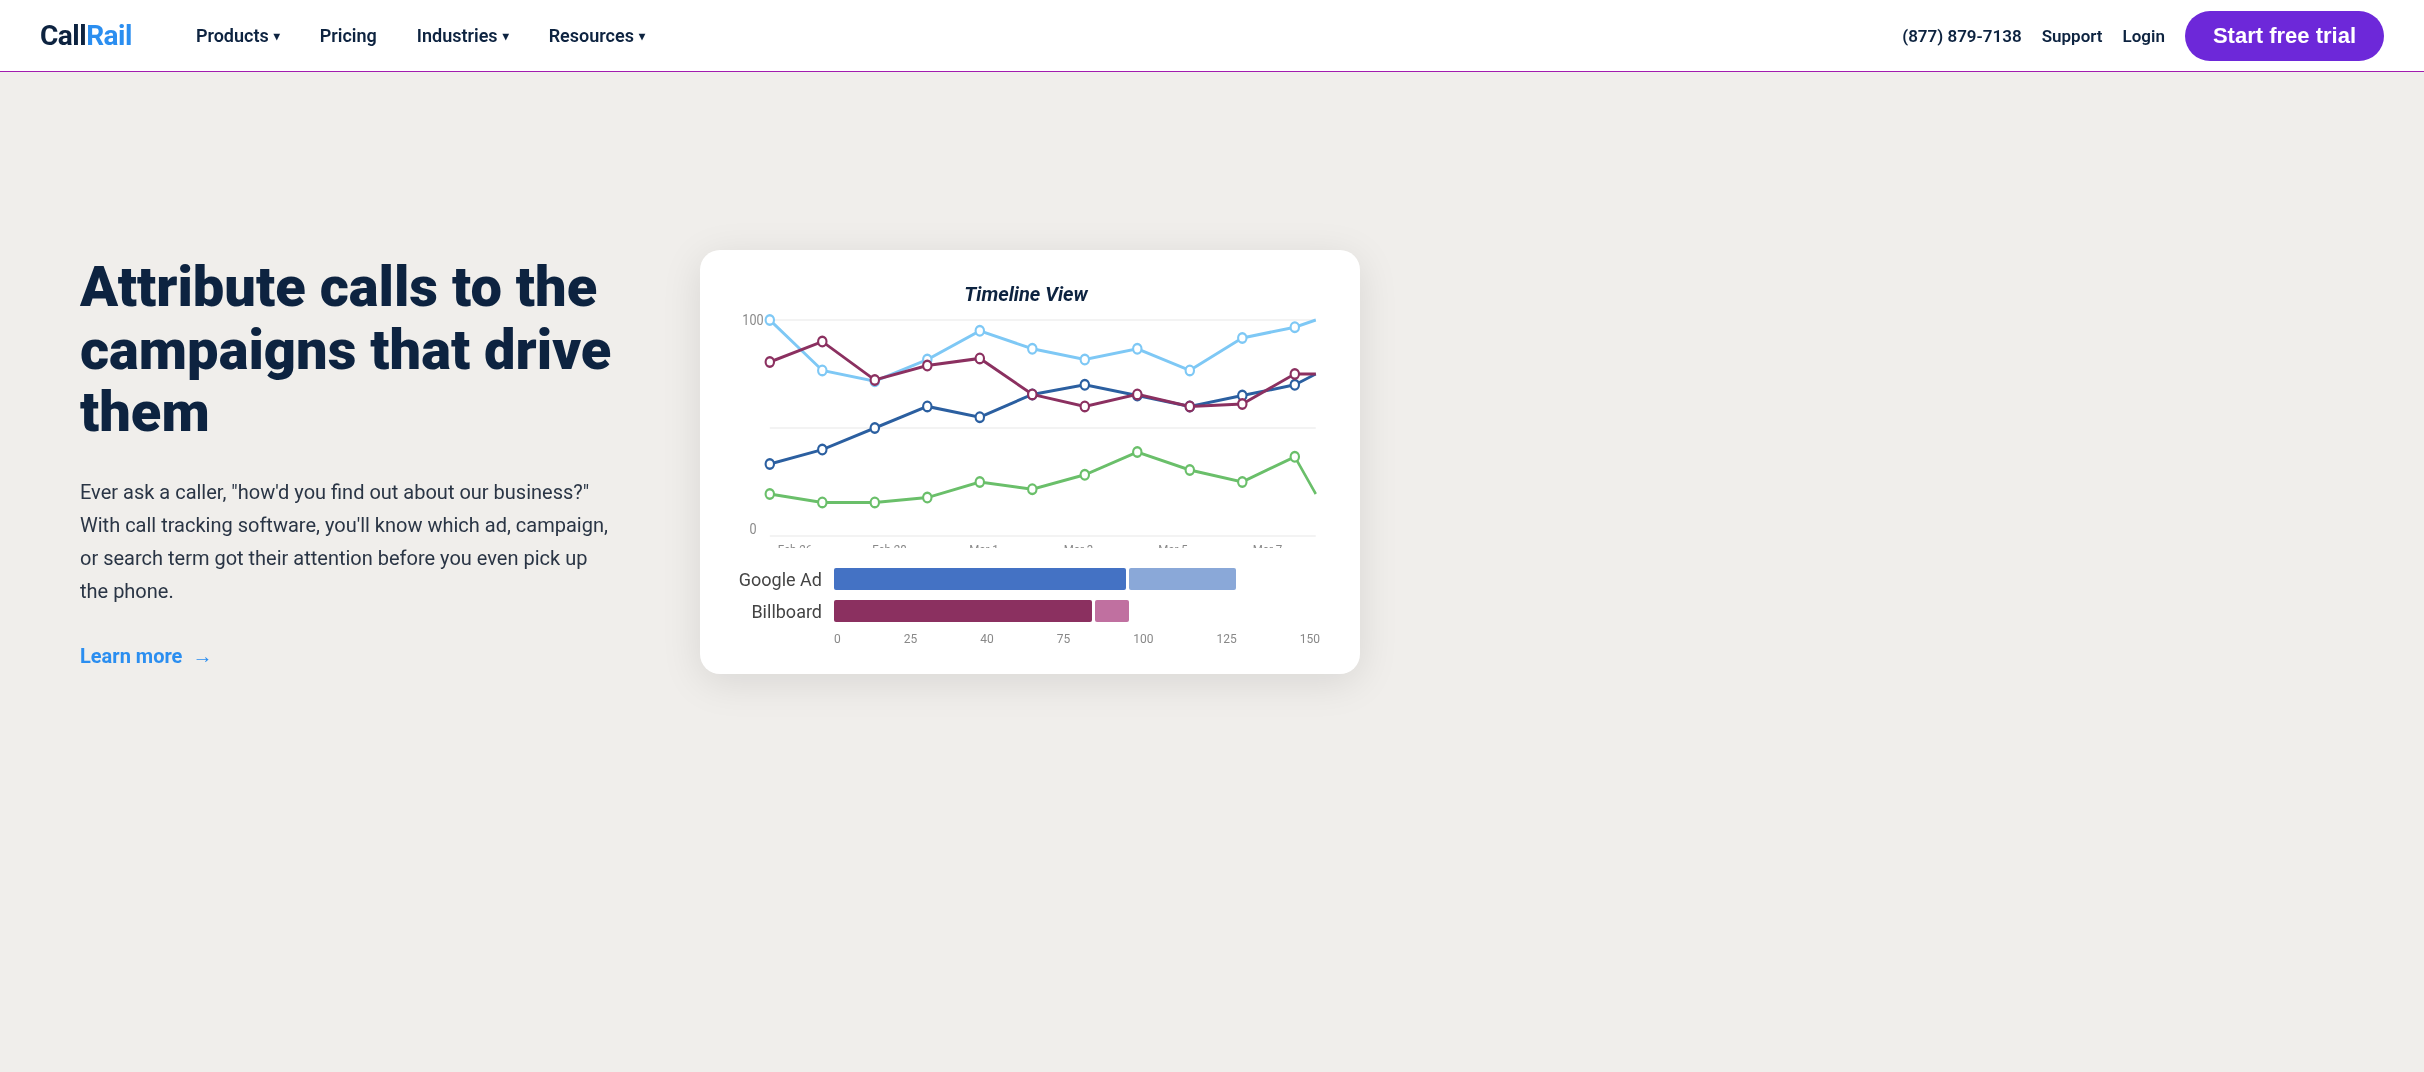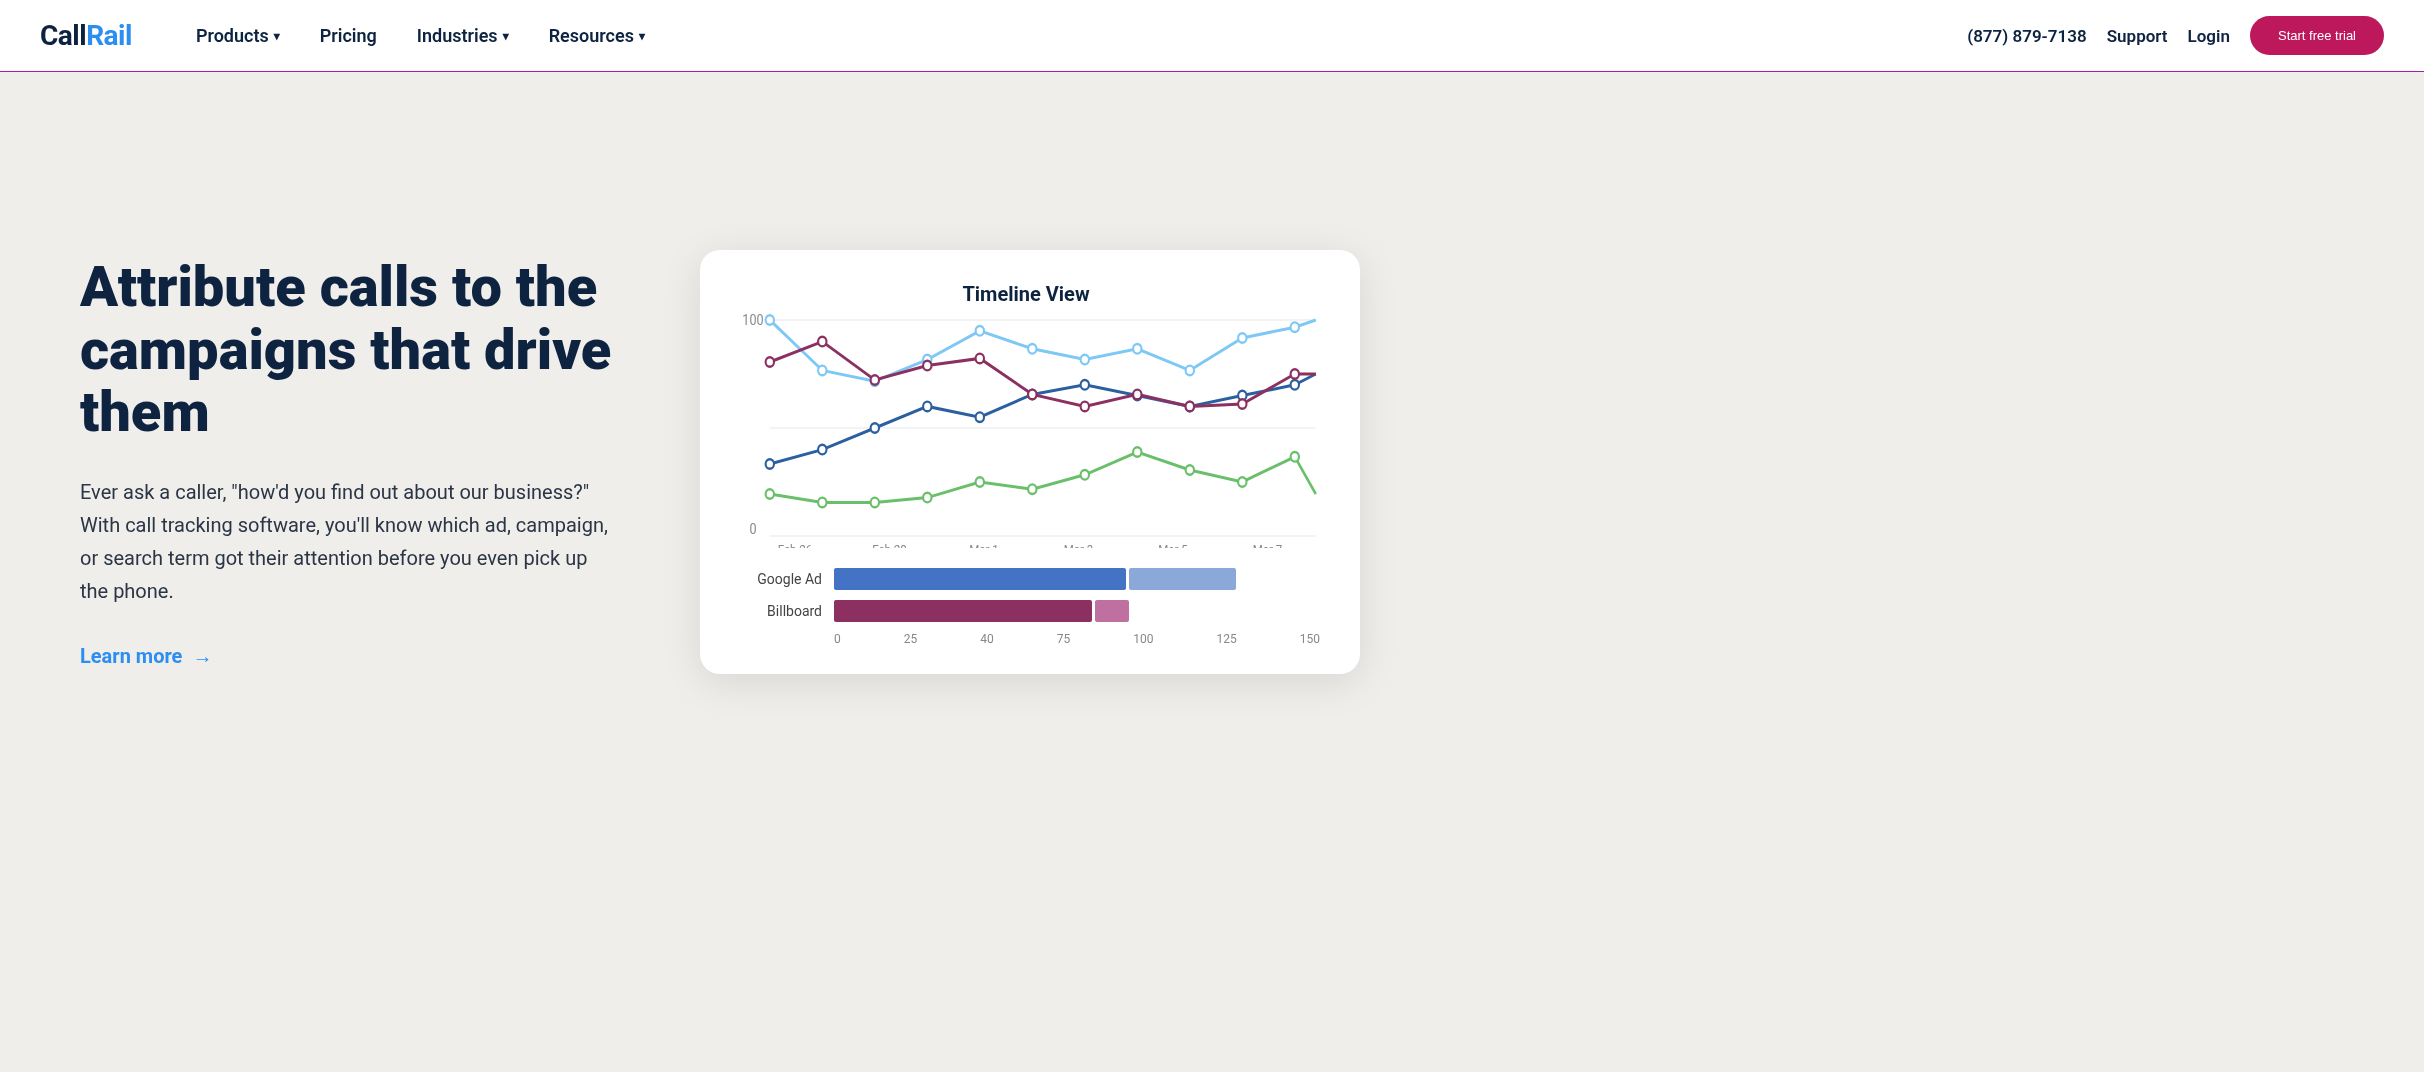--- a/index.html
+++ b/index.html
@@ -60,27 +60,27 @@
       color: #0d2340;
     }
     .support-link, .login-link {
       font-size: 17px;
       font-weight: 600;
       color: #0d2340;
       cursor: pointer;
       text-decoration: none;
     }
     .start-trial-btn {
-      background: #be185d;
+      background: #6d28d9;
       color: #fff;
       border: none;
       border-radius: 50px;
       padding: 12px 28px;
-      font-size: 13px;
-      font-weight: 400;
+      font-size: 22px;
+      font-weight: 700;
       cursor: pointer;
       white-space: nowrap;
     }
 
     
     .hero {
       background: #f0eeeb;
       min-height: 780px;
       display: flex;
       align-items: center;
@@ -124,20 +124,21 @@
       padding: 32px 40px 28px 32px;
       min-width: 580px;
       max-width: 660px;
     }
     .chart-title {
       font-size: 20px;
       font-weight: 700;
       color: #0d2340;
       text-align: center;
       margin-bottom: 2px;
+      font-style: italic;
     }
 
     
     .line-chart-area {
       width: 100%;
       height: 240px;
       position: relative;
     }
     .line-chart-svg {
       width: 100%;
@@ -150,21 +151,21 @@
     }
     .bar-row {
       display: flex;
       align-items: center;
       margin-bottom: 10px;
       gap: 12px;
     }
     .bar-label {
       width: 90px;
       text-align: right;
-      font-size: 14px;
+      font-size: 18px;
       color: #444;
       flex-shrink: 0;
     }
     .bar-track {
       flex: 1;
       display: flex;
       align-items: center;
       gap: 3px;
       height: 22px;
     }

